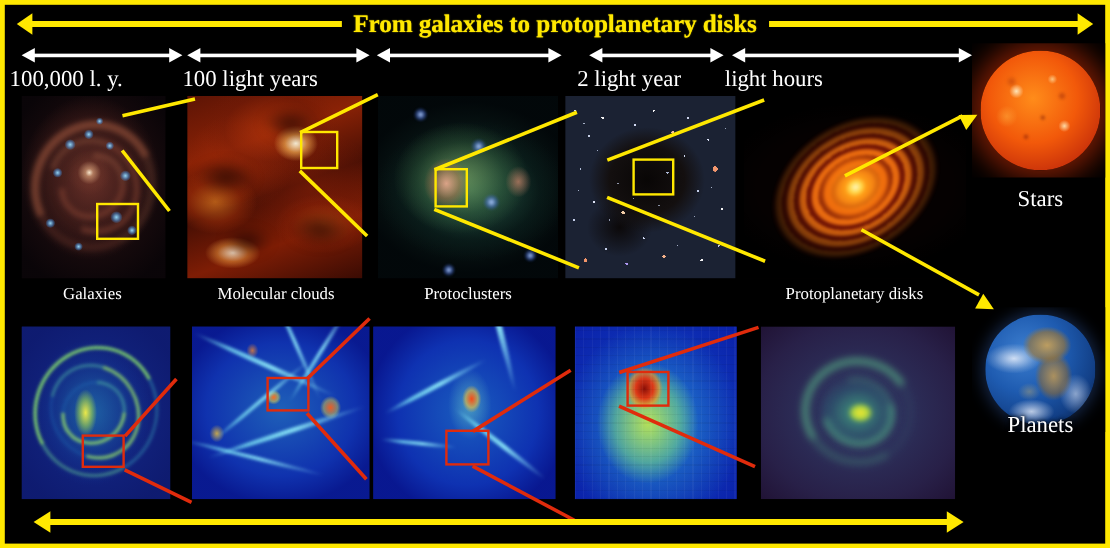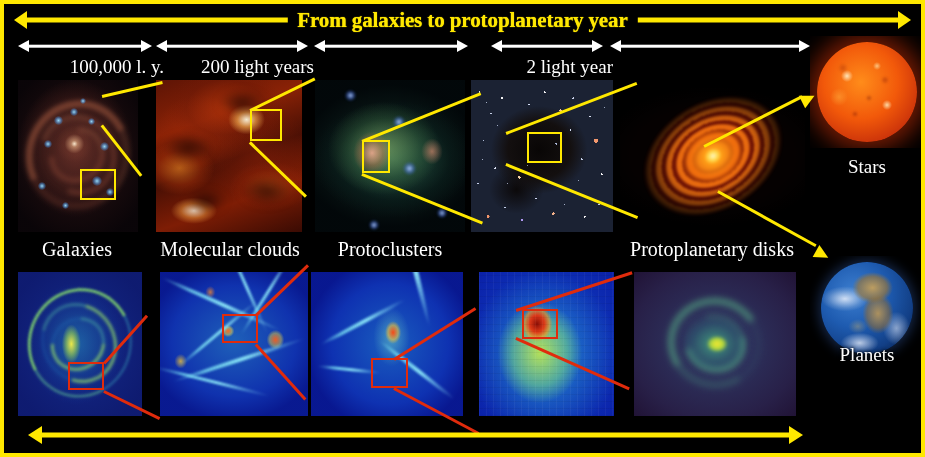--- a/index.html
+++ b/index.html
@@ -70,21 +70,21 @@
     transform: translateY(-50%);
   }
   .scale-arrow .head.l { left: 0;  border-right: 11px solid #fff; }
   .scale-arrow .head.r { right: 0; border-left: 11px solid #fff; }
 
   
   .scale-label {
     position: absolute;
     color: #ffffff;
     font-size: 19px;
-    text-align: right;
+    text-align: left;
     white-space: nowrap;
     top: 52px;
     text-shadow: 0 0 3px #000, 0 0 3px #000;
   }
 
   
   .panel { position: absolute; overflow: hidden; }
   .panel .inner { position: absolute; inset: 0; }
 
   
@@ -362,21 +362,21 @@
 
   
   .conn { position: absolute; transform-origin: 0 50%; height: 2.5px; }
   .conn.yellow { background: #ffe800; }
   .conn.red { background: #e02b0c; }
 
   
   .caption {
     position: absolute;
     color: #fff;
-    font-size: 20px;
+    font-size: 14px;
     white-space: nowrap;
     text-align: center;
     text-shadow: 0 0 3px #000, 0 0 4px #000;
   }
 
   
   .ptr-line {
     position: absolute;
     height: 2.6px;
     background: #ffe800;
@@ -431,21 +431,21 @@
 </style>
 </head>
 <body>
 
 <div id="figure">
 
   <div class="top-banner">
     <div class="banner-head left"></div>
     <div class="banner-arrow"></div>
     <div class="banner-head right"></div>
-    <div class="banner-title">From galaxies to protoplanetary year</div>
+    <div class="banner-title">From galaxies to protoplanetary disks</div>
   </div>
 
   <div class="scale-row">
     <div class="scale-arrow" style="left:14px;width:134px;">
       <div class="head l"></div>
       <div class="shaft"></div>
       <div class="head r"></div>
     </div>
     <div class="scale-arrow" style="left:152px;width:152px;">
       <div class="head l"></div>
@@ -463,22 +463,23 @@
       <div class="head r"></div>
     </div>
     <div class="scale-arrow" style="left:606px;width:200px;">
       <div class="head l"></div>
       <div class="shaft"></div>
       <div class="head r"></div>
     </div>
   </div>
 
   <div class="scale-label" style="left:4px;  width:156px;">100,000 l. y.</div>
-  <div class="scale-label" style="left:148px;width:162px;">200 light years</div>
+  <div class="scale-label" style="left:148px;width:162px;">100 light years</div>
   <div class="scale-label" style="left:477px;width:132px;">2 light year</div>
+  <div class="scale-label" style="left:600px;width:212px;">light hours</div>
 
   <div class="panel" style="left:14px;top:76px;width:120px;height:152px;">
     <div class="inner galaxy-bg">
       <div class="arm" style="left:8px;  top:20px; width:104px;height:110px; transform:rotate(18deg);"></div>
       <div class="arm2" style="left:22px; top:34px; width:76px; height:82px;  transform:rotate(-26deg);"></div>
       <div class="arm2" style="left:32px; top:46px; width:54px; height:58px;  transform:rotate(44deg);"></div>
       <div class="hii" style="left:36px;top:36px;width:9px;height:9px;"></div>
       <div class="hii" style="left:52px;top:28px;width:8px;height:8px;"></div>
       <div class="hii" style="left:70px;top:38px;width:7px;height:7px;"></div>
       <div class="hii" style="left:26px;top:60px;width:8px;height:8px;"></div>

